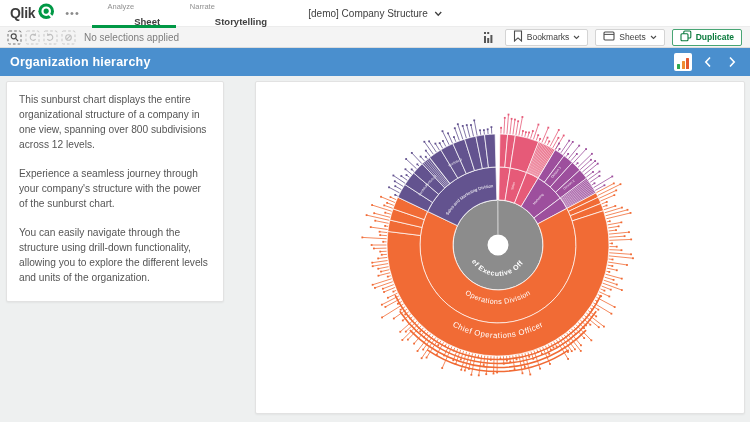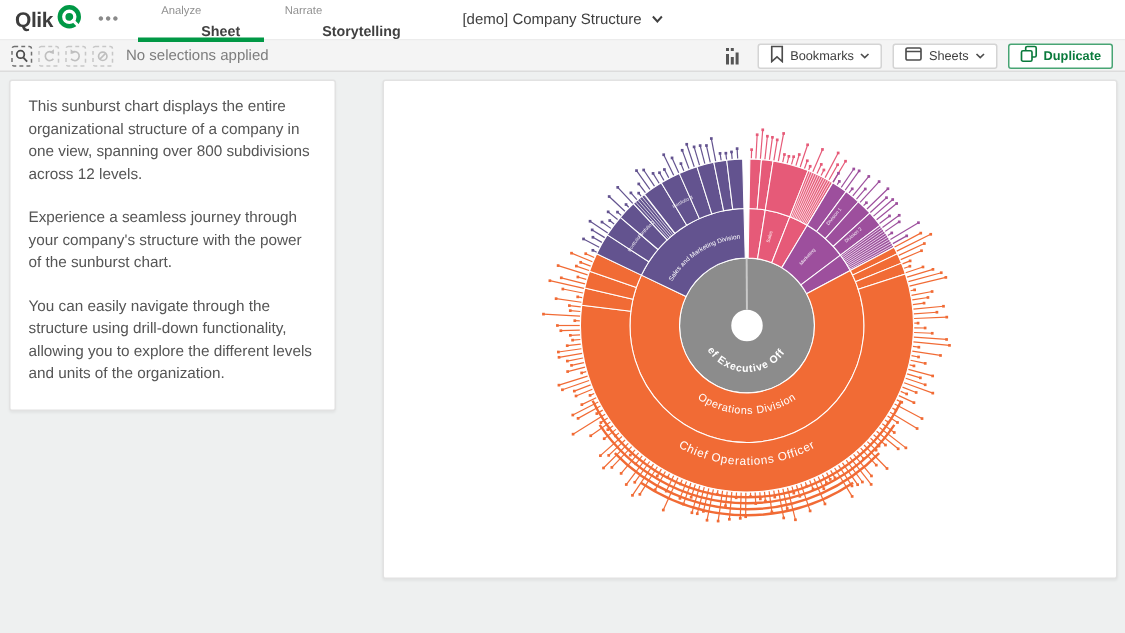--- a/index.html
+++ b/index.html
@@ -132,20 +132,40 @@
     <div class="tbtn green">
       <span><svg width="12" height="12" viewBox="0 0 12 12">
               <rect x="3.8" y="1" width="7" height="7" rx="1" fill="#fff" stroke="#0a7a3c" stroke-width="1.1"></rect>
               <rect x="1" y="3.8" width="7" height="7" rx="1" fill="#fff" stroke="#0a7a3c" stroke-width="1.1"></rect>
             </svg></span>
       <span>Duplicate</span>
     </div>
   </div>
 </div>
 
+<div class="bluebar">
+  <span class="title">Organization hierarchy</span>
+  <div class="bluebar-right">
+    <div class="thumb">
+          <span style="height:5px;background:#2fa84f"></span>
+          <span style="height:8px;background:#f08c32"></span>
+          <span style="height:11px;background:#e4572e"></span>
+        </div>
+    <span class="navarrow">
+          <svg width="8" height="12" viewBox="0 0 8 12">
+            <polyline points="6,1.5 1.8,6 6,10.5" fill="none" stroke="#fff" stroke-width="1.6"></polyline>
+          </svg>
+        </span>
+    <span class="navarrow">
+          <svg width="8" height="12" viewBox="0 0 8 12">
+            <polyline points="2,1.5 6.2,6 2,10.5" fill="none" stroke="#fff" stroke-width="1.6"></polyline>
+          </svg>
+        </span>
+  </div>
+</div>
 
 <div class="content">
   <div class="card desc">
     <p>This sunburst chart displays the entire organizational structure of a company in one view, spanning over 800 subdivisions across 12 levels.</p>
     <p>Experience a seamless journey through your company's structure with the power of the sunburst chart.</p>
     <p>You can easily navigate through the structure using drill-down functionality, allowing you to explore the different levels and units of the organization.</p>
   </div>
   <div class="card chartcard">
     <div id="sunburst">
           <svg xmlns="http://www.w3.org/2000/svg" width="490" height="333" viewBox="0 0 490 333">

